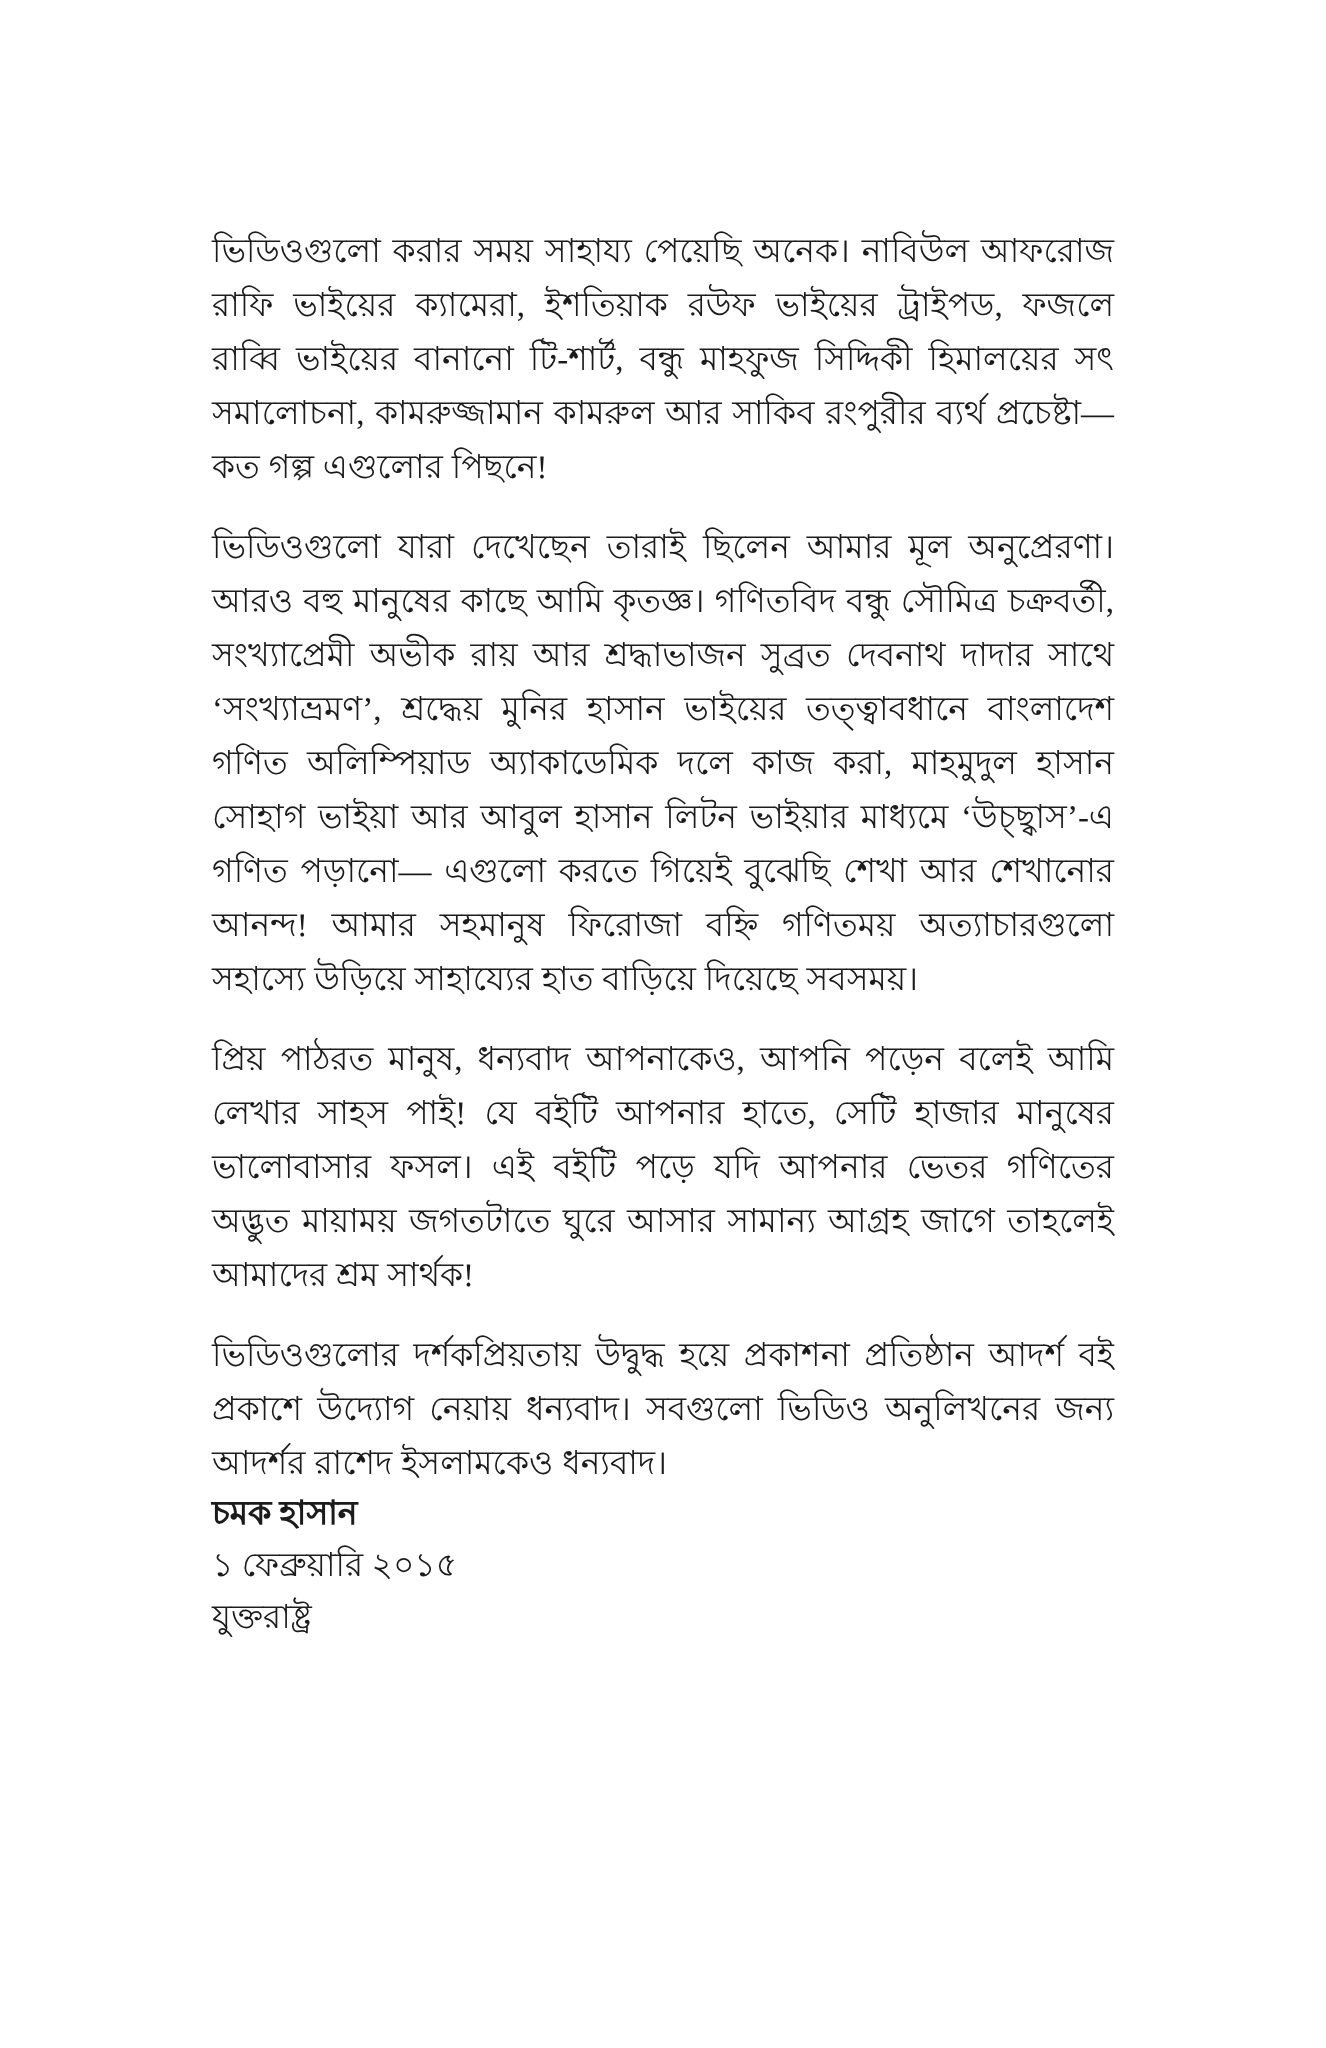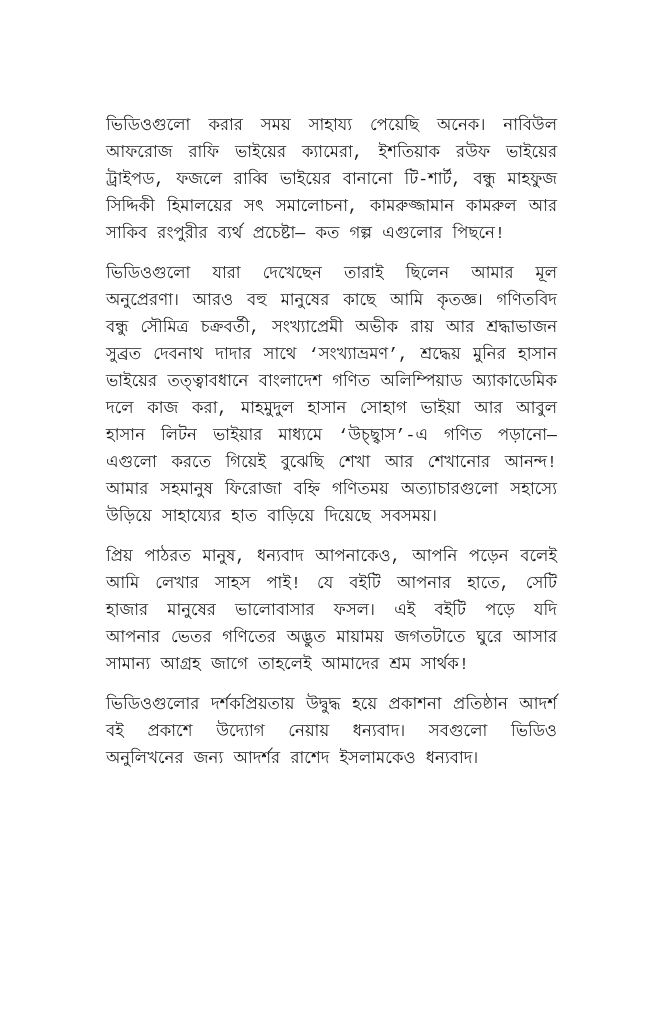--- a/index.html
+++ b/index.html
@@ -21,21 +21,21 @@
 
   .text-block {
     position: absolute;
     left: 106px;
     top: 112px;
     width: 451px;
   }
 
   .para {
     margin: 0 0 13px 0;
-    font-family: Liberation Mono, monospace;
+    font-family: Liberation Serif, serif;
     font-size: 16.5px;
     line-height: 27px;
     color: #1b1b1b;
     text-align: justify;
     text-justify: inter-word;
     word-spacing: 0.02em;
     -webkit-font-smoothing: antialiased;
   }
 
   .para:last-of-type {
@@ -77,14 +77,19 @@
     <p class="para">ভিডিওগুলো করার সময় সাহায্য পেয়েছি অনেক। নাবিউল আফরোজ রাফি ভাইয়ের ক্যামেরা, ইশতিয়াক রউফ ভাইয়ের ট্রাইপড, ফজলে রাব্বি ভাইয়ের বানানো টি-শার্ট, বন্ধু মাহফুজ সিদ্দিকী হিমালয়ের সৎ সমালোচনা, কামরুজ্জামান কামরুল আর সাকিব রংপুরীর ব্যর্থ প্রচেষ্টা— কত গল্প এগুলোর পিছনে!</p>
 
     <p class="para">ভিডিওগুলো যারা দেখেছেন তারাই ছিলেন আমার মূল অনুপ্রেরণা। আরও বহু মানুষের কাছে আমি কৃতজ্ঞ। গণিতবিদ বন্ধু সৌমিত্র চক্রবর্তী, সংখ্যাপ্রেমী অভীক রায় আর শ্রদ্ধাভাজন সুব্রত দেবনাথ দাদার সাথে ‘সংখ্যাভ্রমণ’, শ্রদ্ধেয় মুনির হাসান ভাইয়ের তত্ত্বাবধানে বাংলাদেশ গণিত অলিম্পিয়াড অ্যাকাডেমিক দলে কাজ করা, মাহমুদুল হাসান সোহাগ ভাইয়া আর আবুল হাসান লিটন ভাইয়ার মাধ্যমে ‘উচ্ছ্বাস’-এ গণিত পড়ানো— এগুলো করতে গিয়েই বুঝেছি শেখা আর শেখানোর আনন্দ! আমার সহমানুষ ফিরোজা বহ্নি গণিতময় অত্যাচারগুলো সহাস্যে উড়িয়ে সাহায্যের হাত বাড়িয়ে দিয়েছে সবসময়।</p>
 
     <p class="para">প্রিয় পাঠরত মানুষ, ধন্যবাদ আপনাকেও, আপনি পড়েন বলেই আমি লেখার সাহস পাই! যে বইটি আপনার হাতে, সেটি হাজার মানুষের ভালোবাসার ফসল। এই বইটি পড়ে যদি আপনার ভেতর গণিতের অদ্ভুত মায়াময় জগতটাতে ঘুরে আসার সামান্য আগ্রহ জাগে তাহলেই আমাদের শ্রম সার্থক!</p>
 
     <p class="para">ভিডিওগুলোর দর্শকপ্রিয়তায় উদ্বুদ্ধ হয়ে প্রকাশনা প্রতিষ্ঠান আদর্শ বই প্রকাশে উদ্যোগ নেয়ায় ধন্যবাদ। সবগুলো ভিডিও অনুলিখনের জন্য আদর্শর রাশেদ ইসলামকেও ধন্যবাদ।</p>
 
   </div>
 
+  <div class="signature">
+    <span class="sig-name">চমক হাসান</span>
+    <span class="sig-line">১ ফেব্রুয়ারি ২০১৫</span>
+    <span class="sig-line">যুক্তরাষ্ট্র</span>
+  </div>
 
 </div>
 
 </body></html>

